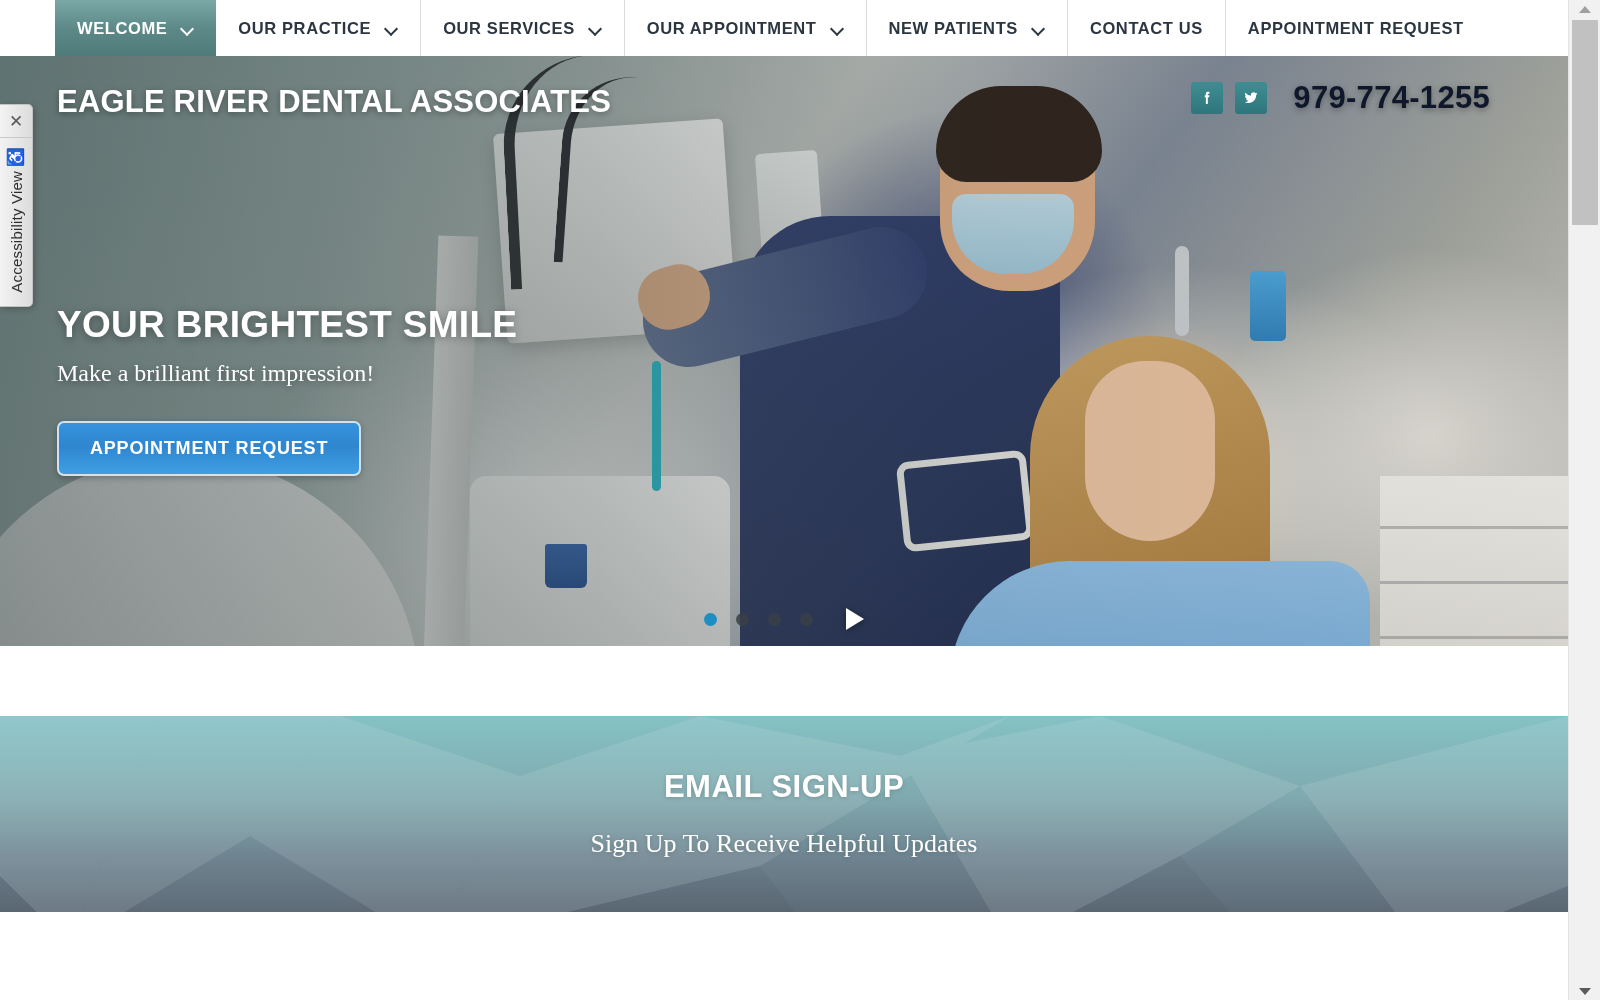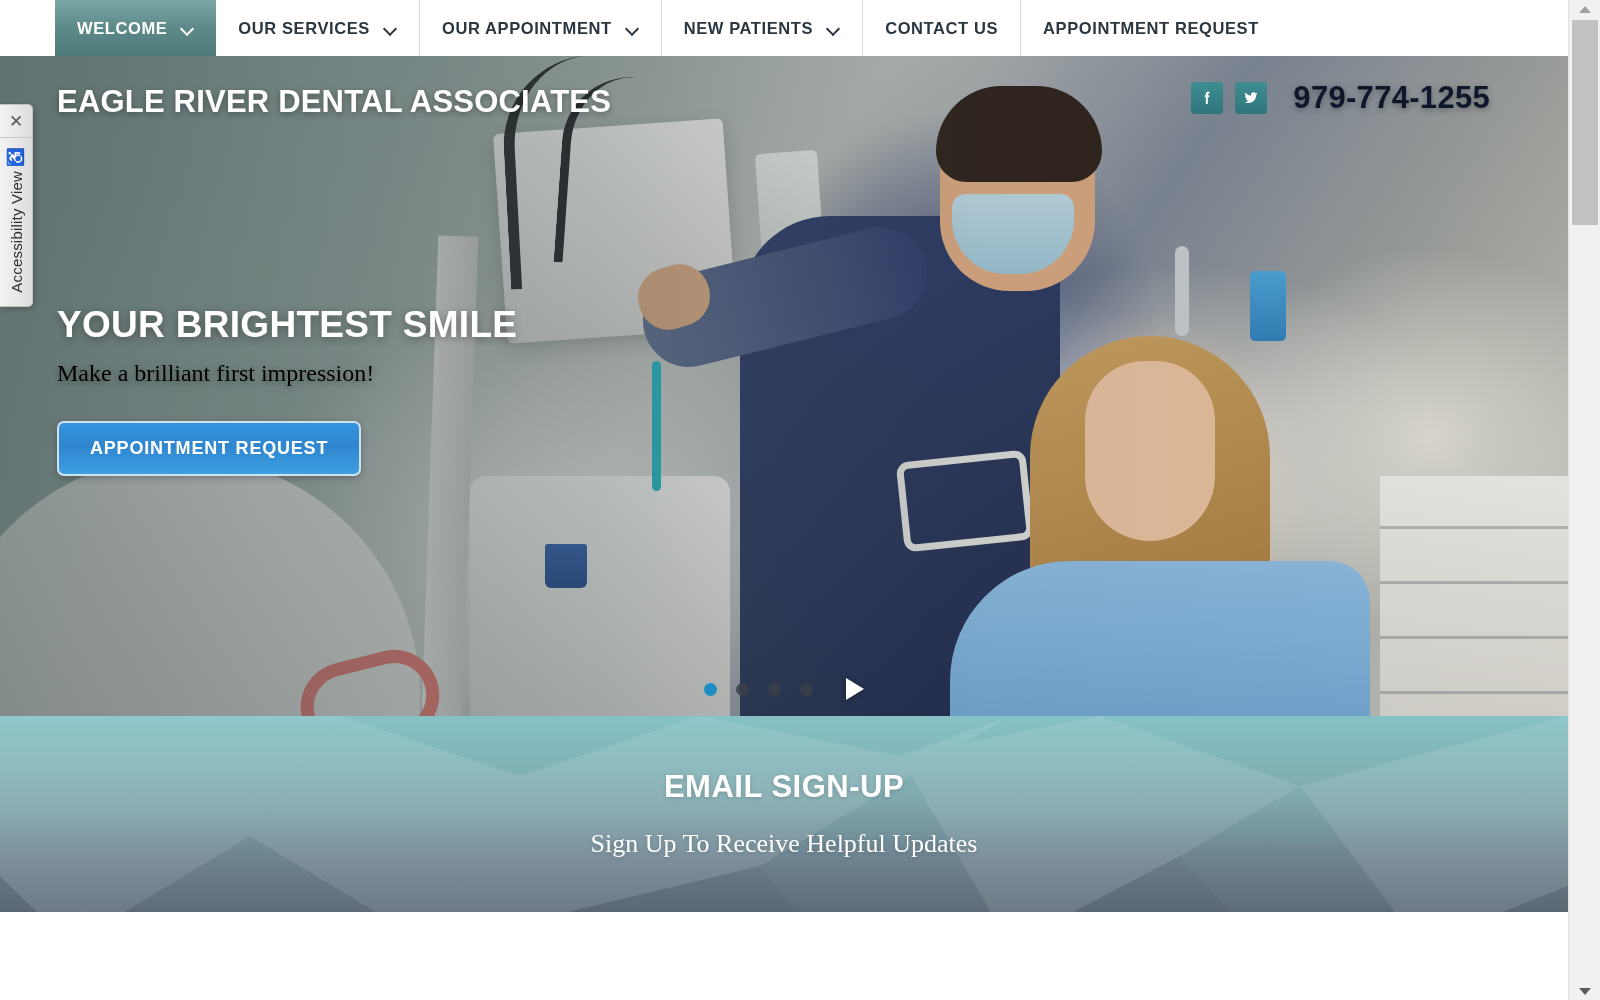--- a/index.html
+++ b/index.html
@@ -80,21 +80,21 @@
     border-right: 2px solid currentColor;
     border-bottom: 2px solid currentColor;
     transform: rotate(45deg);
   }
 
   
   #hero {
     position: absolute;
     left: 0; top: 56px;
     width: 1568px;
-    height: 660px;
+    height: 590px;
     overflow: hidden;
     background: #7f8a8b;
   }
   #hero-photo {
     position: absolute;
     inset: 0;
     background:
       
       linear-gradient(to bottom, rgba(255,255,255,0.0) 0%, rgba(255,255,255,0.0) 100%),
       radial-gradient(ellipse 420px 300px at 1180px 420px, #e2dfd8 0%, rgba(226,223,216,0) 70%),
@@ -284,21 +284,21 @@
   #hero-headline {
     color: #ffffff;
     font-size: 37px;
     font-weight: bold;
     letter-spacing: 0.3px;
     text-shadow: 0 2px 8px rgba(0,0,0,0.35);
     font-family: "Liberation Sans", sans-serif;
   }
   #hero-sub {
     margin-top: 14px;
-    color: #000000;
+    color: #ffffff;
     font-size: 24px;
     font-family: "Liberation Serif", serif;
     text-shadow: 0 2px 7px rgba(0,0,0,0.38);
   }
   #hero-cta {
     margin-top: 34px;
     display: inline-block;
     padding: 15px 31px;
     background: linear-gradient(to bottom, #3593dd 0%, #2f86cf 45%, #3f9fe3 100%);
     border: 2px solid #cfe3f4;
@@ -473,20 +473,24 @@
   <div id="viewport">
 
     <nav id="navbar">
       <div class="nav-spacer"></div>
 
       <div class="nav-item active">
         <span class="nav-label">WELCOME</span>
         <span class="caret"></span>
       </div>
 
+      <div class="nav-item">
+        <span class="nav-label">OUR PRACTICE</span>
+        <span class="caret"></span>
+      </div>
 
       <div class="nav-item">
         <span class="nav-label">OUR SERVICES</span>
         <span class="caret"></span>
       </div>
 
       <div class="nav-item">
         <span class="nav-label">OUR APPOINTMENT</span>
         <span class="caret"></span>
       </div>

